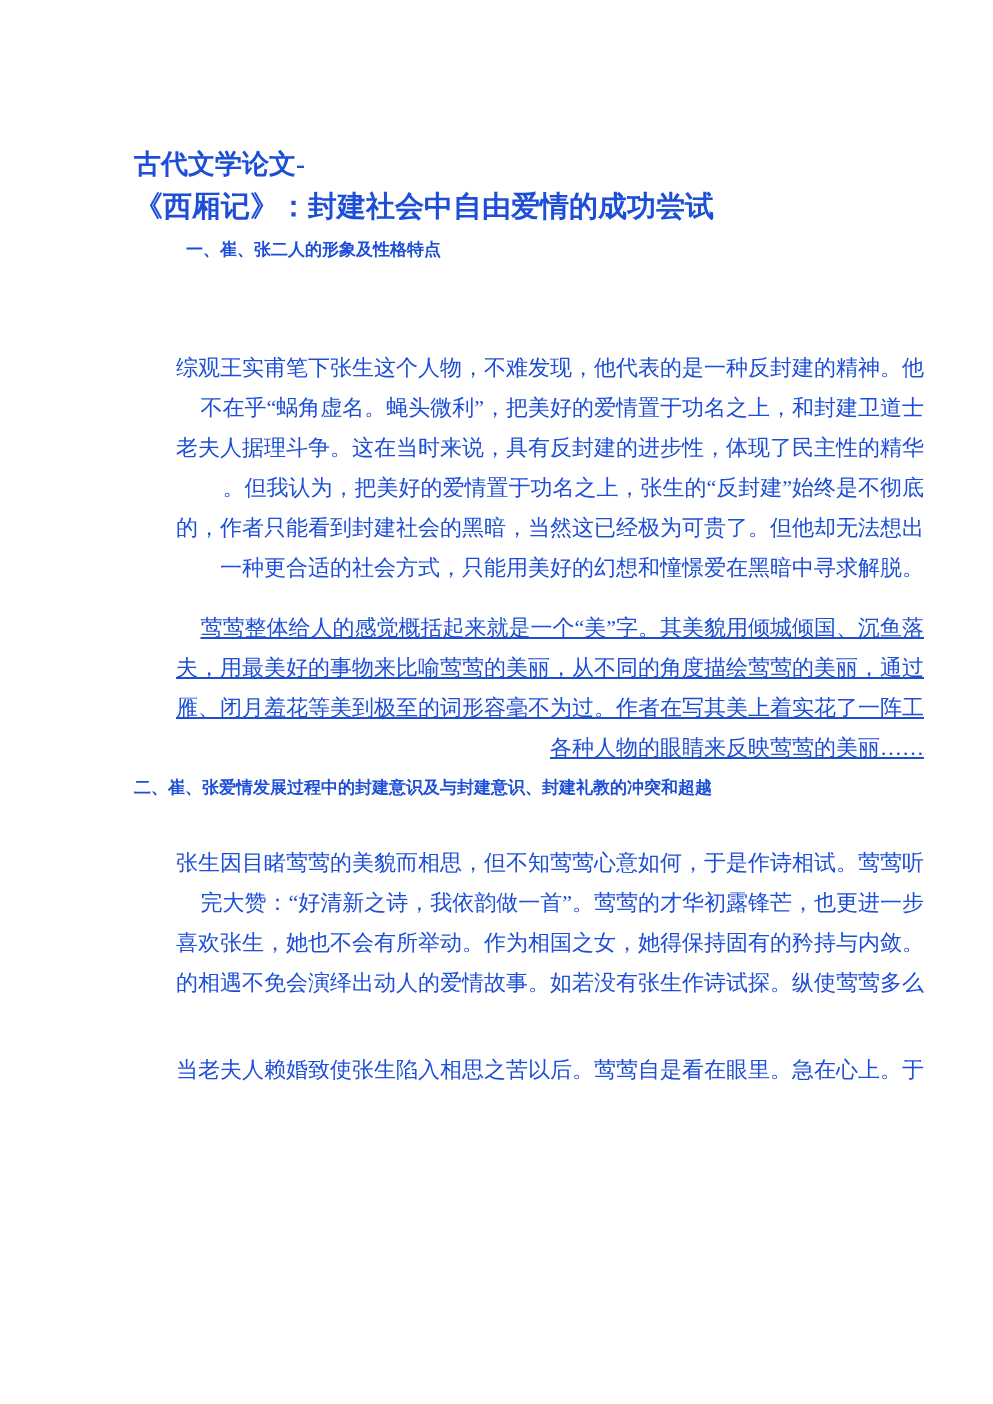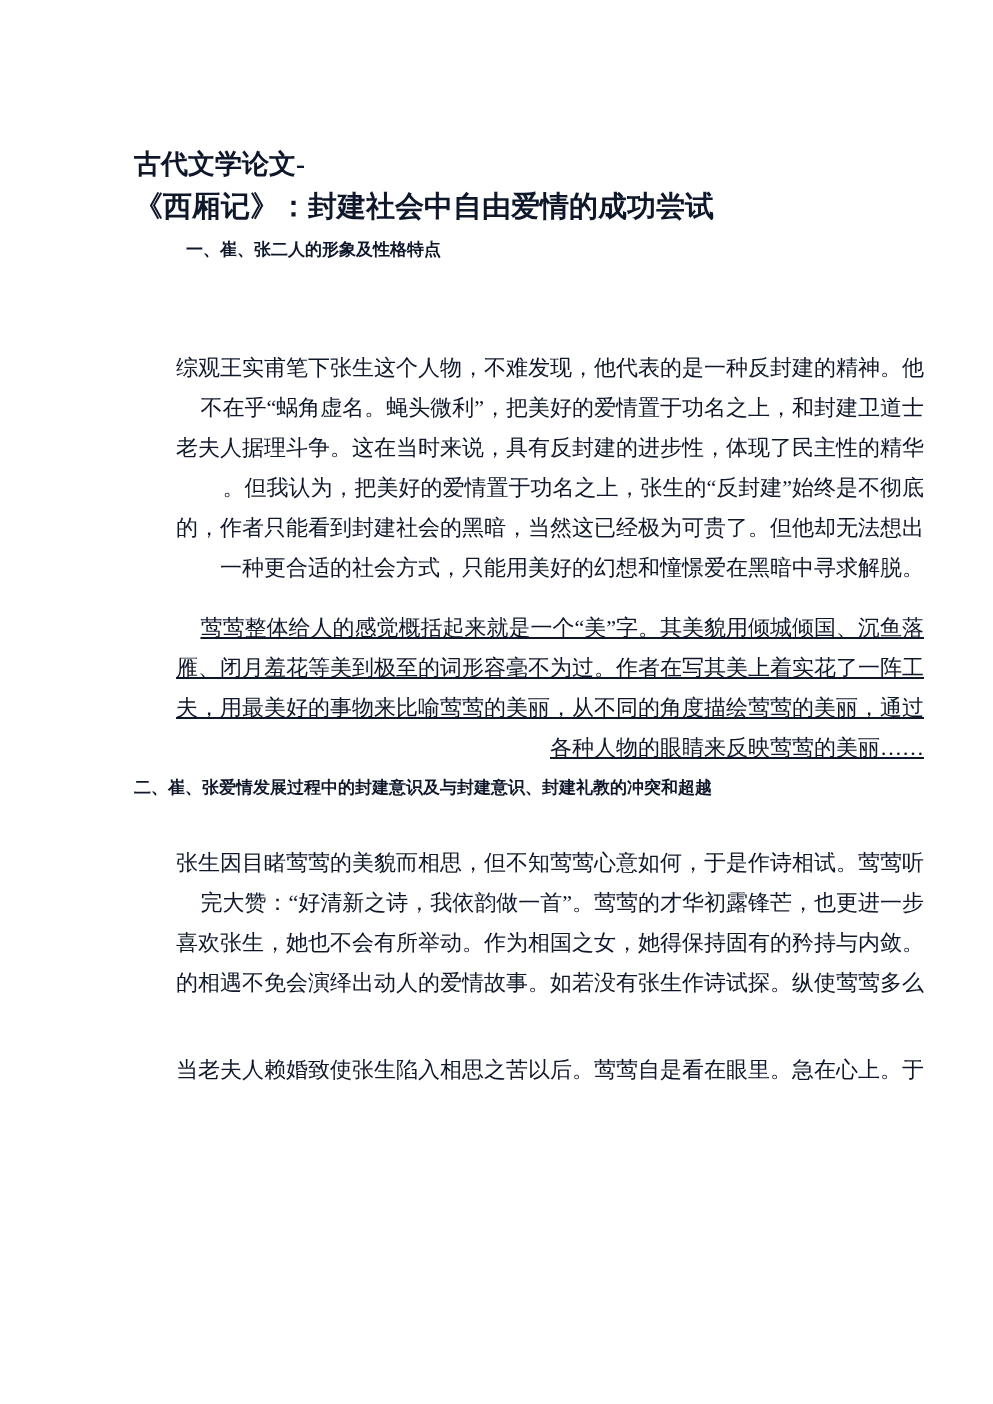--- a/index.html
+++ b/index.html
@@ -5,21 +5,21 @@
   * { margin: 0; padding: 0; box-sizing: border-box; }
   html, body { background: #e8e8e8; }
   .page {
     position: relative;
     width: 993px;
     height: 1404px;
     margin: 0 auto;
     background: #ffffff;
     overflow: hidden;
     font-family: "Liberation Serif", serif;
-    color: #0f172a;
+    color: #1d4ed8;
   }
   .content {
     position: absolute;
     left: 134px;
     top: 0;
     width: 790px;
   }
   .doc-title-1 {
     margin-top: 144px;
     font-size: 27px;
@@ -73,22 +73,22 @@
         <div class="line">综观王实甫笔下张生这个人物，不难发现，他代表的是一种反封建的精神。他</div>
         <div class="line">不在乎“蜗角虚名。蝇头微利”，把美好的爱情置于功名之上，和封建卫道士</div>
         <div class="line">老夫人据理斗争。这在当时来说，具有反封建的进步性，体现了民主性的精华</div>
         <div class="line">。但我认为，把美好的爱情置于功名之上，张生的“反封建”始终是不彻底</div>
         <div class="line">的，作者只能看到封建社会的黑暗，当然这已经极为可贵了。但他却无法想出</div>
         <div class="line">一种更合适的社会方式，只能用美好的幻想和憧憬爱在黑暗中寻求解脱。</div>
       </div>
 
     <div class="para para-2">
         <div class="line">莺莺整体给人的感觉概括起来就是一个“美”字。其美貌用倾城倾国、沉鱼落</div>
+        <div class="line">夫，用最美好的事物来比喻莺莺的美丽，从不同的角度描绘莺莺的美丽，通过</div>
         <div class="line">雁、闭月羞花等美到极至的词形容毫不为过。作者在写其美上着实花了一阵工</div>
-        <div class="line">夫，用最美好的事物来比喻莺莺的美丽，从不同的角度描绘莺莺的美丽，通过</div>
         <div class="line">各种人物的眼睛来反映莺莺的美丽……</div>
       </div>
 
     <div class="section-heading second">二、崔、张爱情发展过程中的封建意识及与封建意识、封建礼教的冲突和超越</div>
 
     <div class="para para-3">
         <div class="line">张生因目睹莺莺的美貌而相思，但不知莺莺心意如何，于是作诗相试。莺莺听</div>
         <div class="line">完大赞：“好清新之诗，我依韵做一首”。莺莺的才华初露锋芒，也更进一步</div>
         <div class="line">喜欢张生，她也不会有所举动。作为相国之女，她得保持固有的矜持与内敛。</div>
         <div class="line">的相遇不免会演绎出动人的爱情故事。如若没有张生作诗试探。纵使莺莺多么</div>

